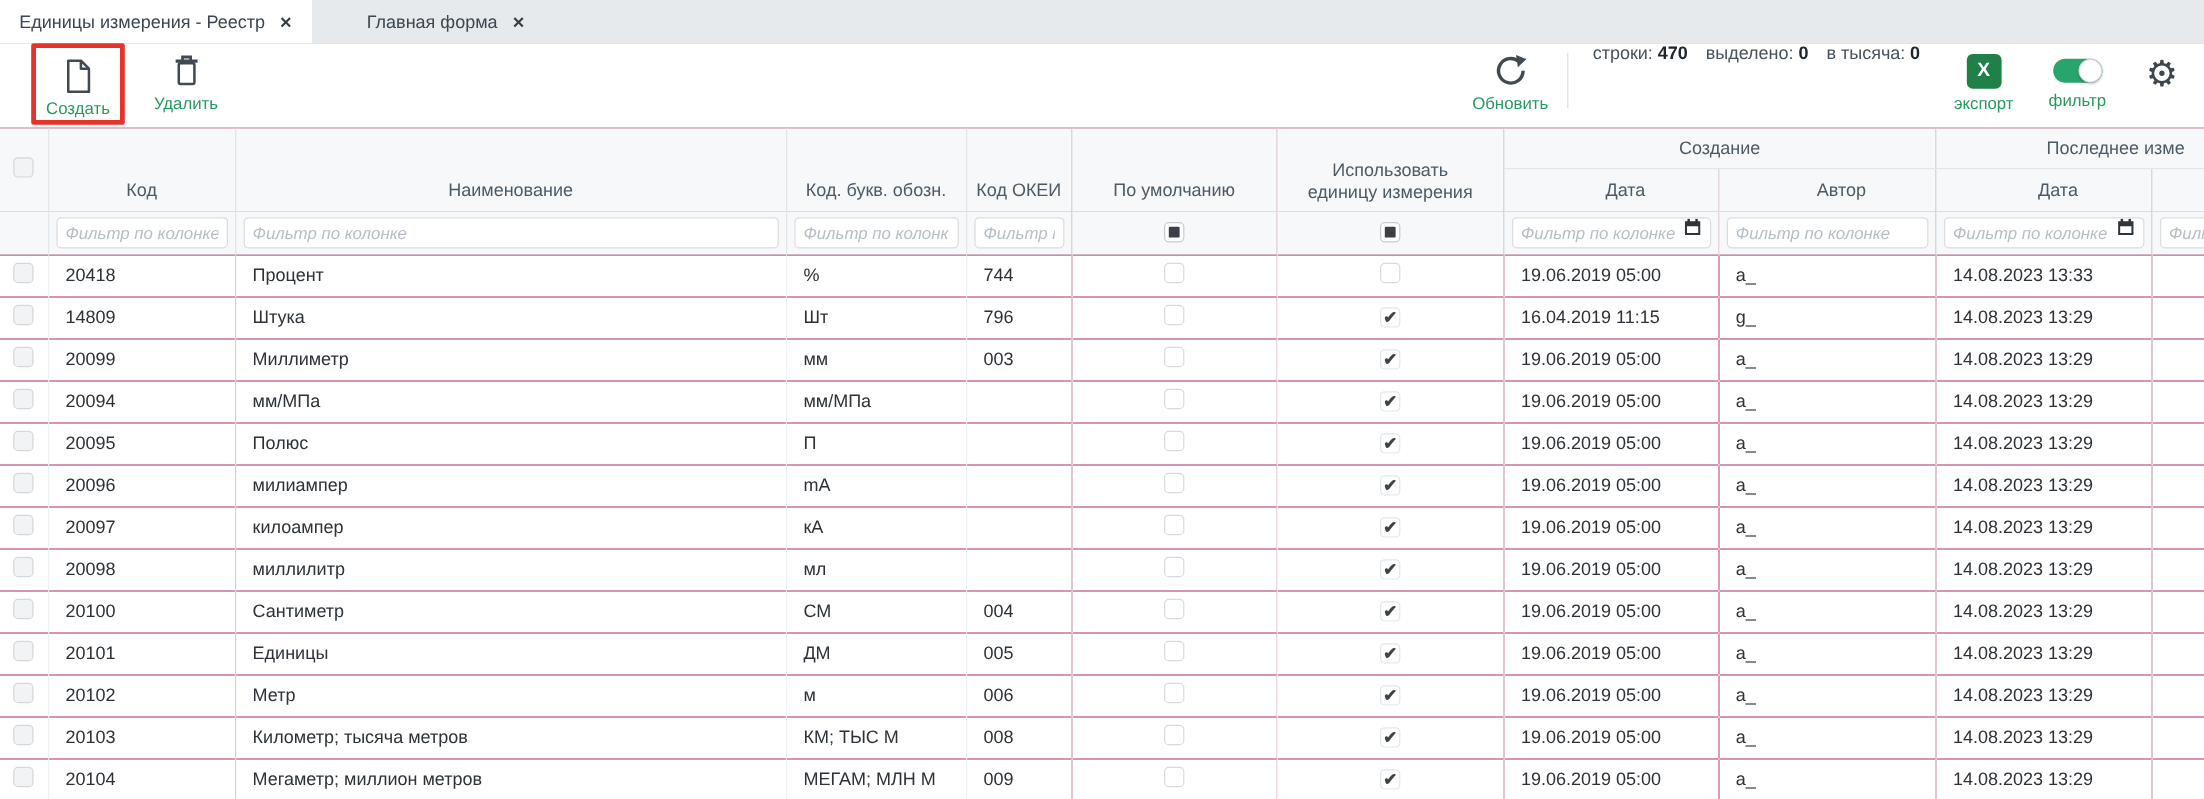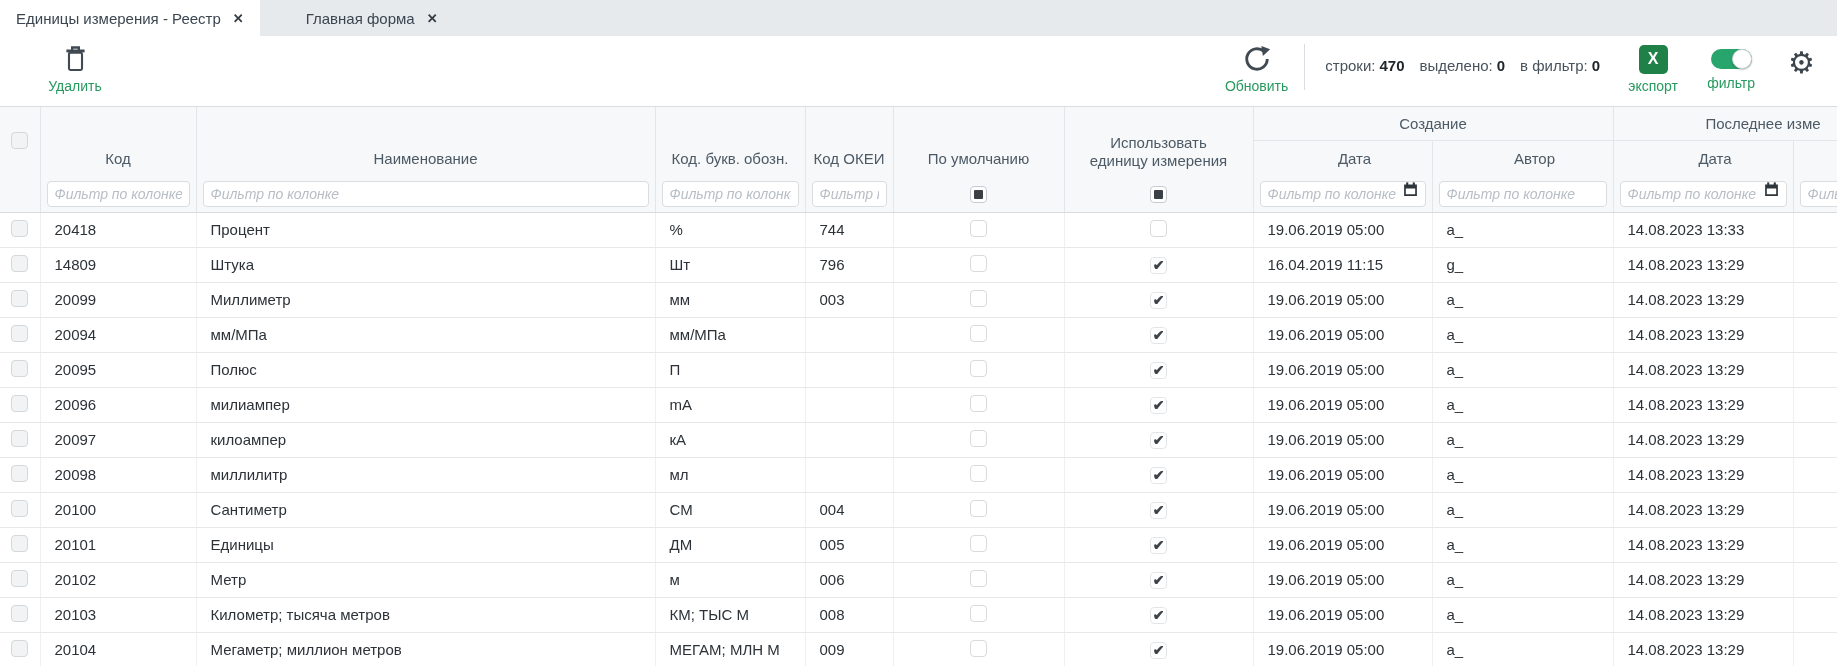--- a/index.html
+++ b/index.html
@@ -15,21 +15,21 @@
   .tab .close { margin-left:12px; font-size:13px; font-weight:bold; color:#343c44; }
 
   
   .toolbar { height:70px; background:#fff; display:flex; align-items:flex-start; padding:0 18px 0 14px; }
   .toolbtn { display:flex; flex-direction:column; align-items:center; justify-content:flex-start; padding-top:7px; min-width:62px; cursor:pointer; }
   .toolbtn .ticon { height:32px; display:flex; align-items:center; justify-content:center; }
   .toolbtn .tlabel { font-size:14px; color:#27995f; margin-top:3px; white-space:nowrap; }
   .hl { border:4px solid #e6332a; border-radius:2px; margin-left:12px; padding:0 4px 2px 4px; }
   .spacer { flex:1; }
   .vdiv { width:1px; background:#d9dde1; height:46px; margin:8px 20px 0 16px; }
-  .counters { display:flex; align-items:center; height:58px; font-size:15px; color:#47525c; gap:15px; margin-right:22px; }
+  .counters { display:flex; height:58px; font-size:15px; color:#47525c; gap:15px; margin-right:22px; }
   .counters b { color:#20262b; font-weight:bold; margin-left:4px; }
   .counter { white-space:nowrap; }
   .excel-ico { width:29px; height:29px; background:#1f8048; border-radius:5px; color:#fff; font-weight:bold; font-size:16px; display:flex; align-items:center; justify-content:center; }
   .toggle { width:41px; height:20px; border-radius:10px; background:#28a56c; position:relative; margin-top:6px; }
   .toggle .knob { position:absolute; right:0px; top:-0px; width:20px; height:20px; border-radius:50%; background:#fff; border:1px solid #cfd4d8; box-shadow:0 1px 2px rgba(0,0,0,.25); }
   .toolbtn.toggle-btn .tlabel { margin-top:6px; }
   .gear { font-size:30px; color:#3d454d; margin:12px 4px 0 26px; cursor:pointer; line-height:1; }
 
   
   .gridwrap { border-top:1px solid #d8dcdf; }
@@ -74,21 +74,32 @@
       <span>Единицы измерения - Реестр</span>
       <span class="close">✕</span>
     </div>
     <div class="tab inactive">
       <span>Главная форма</span>
       <span class="close">✕</span>
     </div>
   </div>
 
   <div class="toolbar">
-    <div class="toolbtn" style="margin-left:30px">
+    <div class="hl">
+      <div class="toolbtn">
+        <span class="ticon">
+          <svg width="23" height="29" viewBox="0 0 24 30">
+              <path d="M3 1.5h11l7 7V28.5H3z" fill="none" stroke="#414a52" stroke-width="2.2" stroke-linejoin="round"></path>
+              <path d="M14 1.5v7h7" fill="none" stroke="#414a52" stroke-width="2.2" stroke-linejoin="round"></path>
+            </svg>
+        </span>
+        <span class="tlabel">Создать</span>
+      </div>
+    </div>
+    <div class="toolbtn" style="margin-left:20px">
       <span class="ticon">
         <svg width="23" height="28" viewBox="0 0 24 28">
             <path d="M8.5 4.5V2h7v2.5" fill="none" stroke="#414a52" stroke-width="2.4"></path>
             <path d="M2.5 5.6h19" stroke="#414a52" stroke-width="3"></path>
             <rect x="5.2" y="7.5" width="13.6" height="18" rx="1.5" fill="none" stroke="#414a52" stroke-width="2.2"></rect>
           </svg>
       </span>
       <span class="tlabel">Удалить</span>
     </div>
 
@@ -102,21 +113,21 @@
           </svg>
       </span>
       <span class="tlabel">Обновить</span>
     </div>
 
     <div class="vdiv"></div>
 
     <div class="counters">
       <span class="counter"><span>строки:</span><b>470</b></span>
       <span class="counter"><span>выделено:</span><b>0</b></span>
-      <span class="counter"><span>в фильтр:</span><b>0</b></span>
+      <span class="counter"><span>в тысяча:</span><b>0</b></span>
     </div>
 
     <div class="toolbtn">
       <span class="ticon">
           <span class="excel-ico">X</span>
         </span>
       <span class="tlabel">экспорт</span>
     </div>
 
     <div class="toolbtn toggle-btn" style="margin-left:16px">

